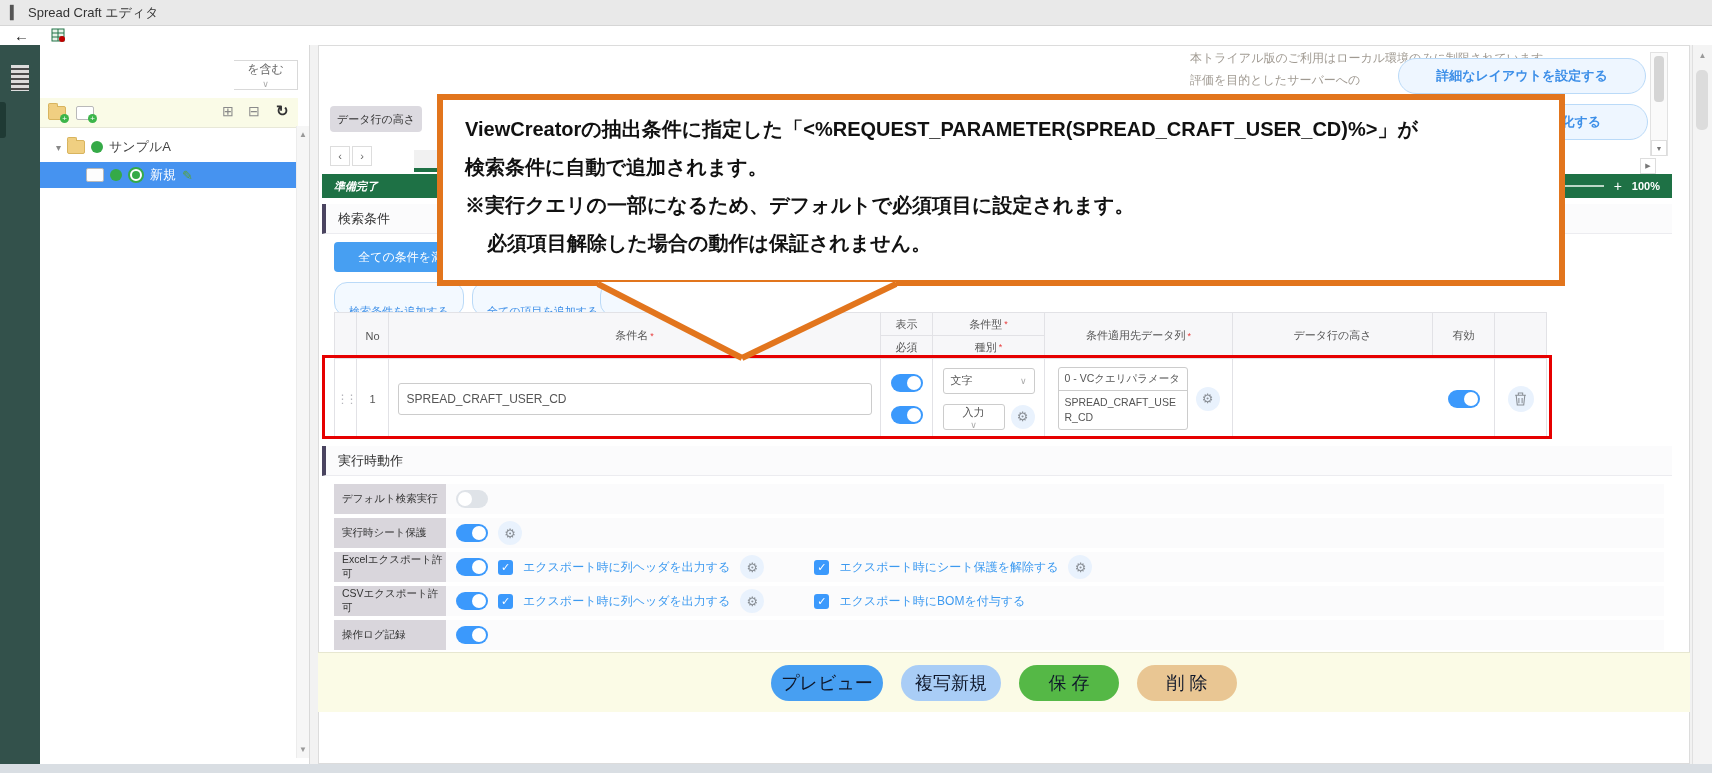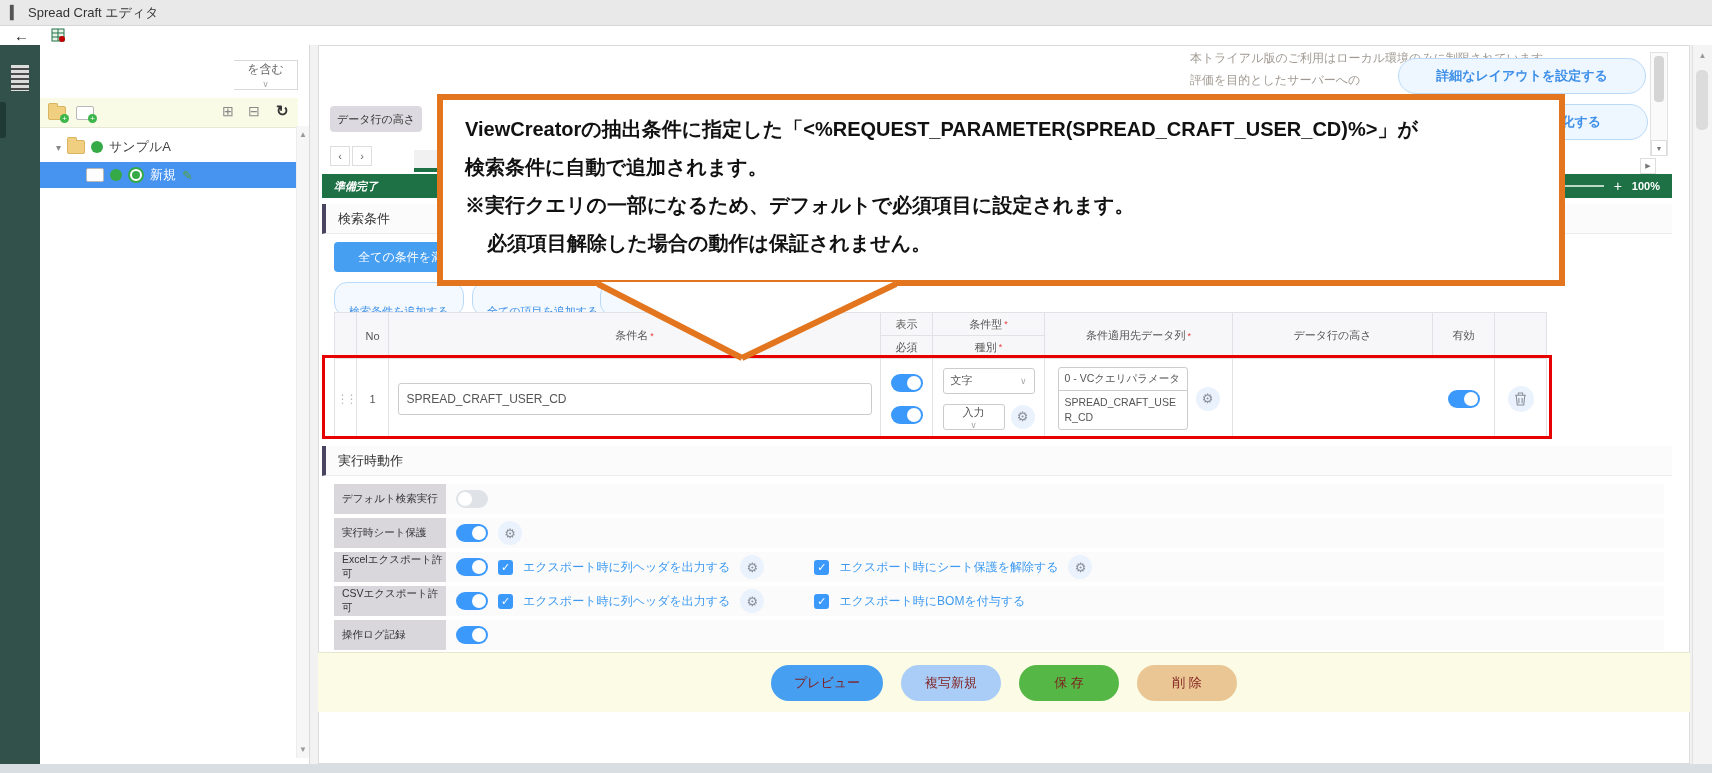--- a/index.html
+++ b/index.html
@@ -100,21 +100,21 @@
     padding-left:8px;box-sizing:border-box;flex:none;}
   .rtctrl{display:flex;align-items:center;gap:10px;margin-left:10px;}
   .cb{width:15px;height:15px;background:#3b99fc;border-radius:3px;color:#fff;font-size:11px;line-height:15px;
     text-align:center;flex:none;}
   .cblabel{color:#3d9af0;font-size:12px;white-space:nowrap;}
   .gap40{margin-left:40px;}
 
   
   .footer{left:318px;top:652px;width:1372px;height:60px;background:#fbfbe6;border-top:1px solid #e7e7d0;
     display:flex;align-items:center;justify-content:center;gap:18px;}
-  .fbtn{height:36px;border-radius:18px;color:#7f1d1d;font-size:13px;display:flex;align-items:center;justify-content:center;}
+  .fbtn{height:36px;border-radius:18px;color:#0f172a;font-size:18px;display:flex;align-items:center;justify-content:center;}
 
   
   .redrect{left:322px;top:355px;width:1230px;height:84px;border:3px solid #e60000;z-index:15;}
   .bubble{left:437px;top:94px;width:1128px;height:192px;background:#fff;border:6px solid #e2751d;z-index:20;
     padding:10px 22px;font-size:20px;font-weight:bold;color:#111;line-height:38px;}
   .bubble .indent{padding-left:22px;}
   .tail{left:590px;top:278px;z-index:21;}
 
   
   .vscroll{left:1650px;top:52px;width:18px;height:104px;background:#fafafa;border:1px solid #e2e2e2;}

